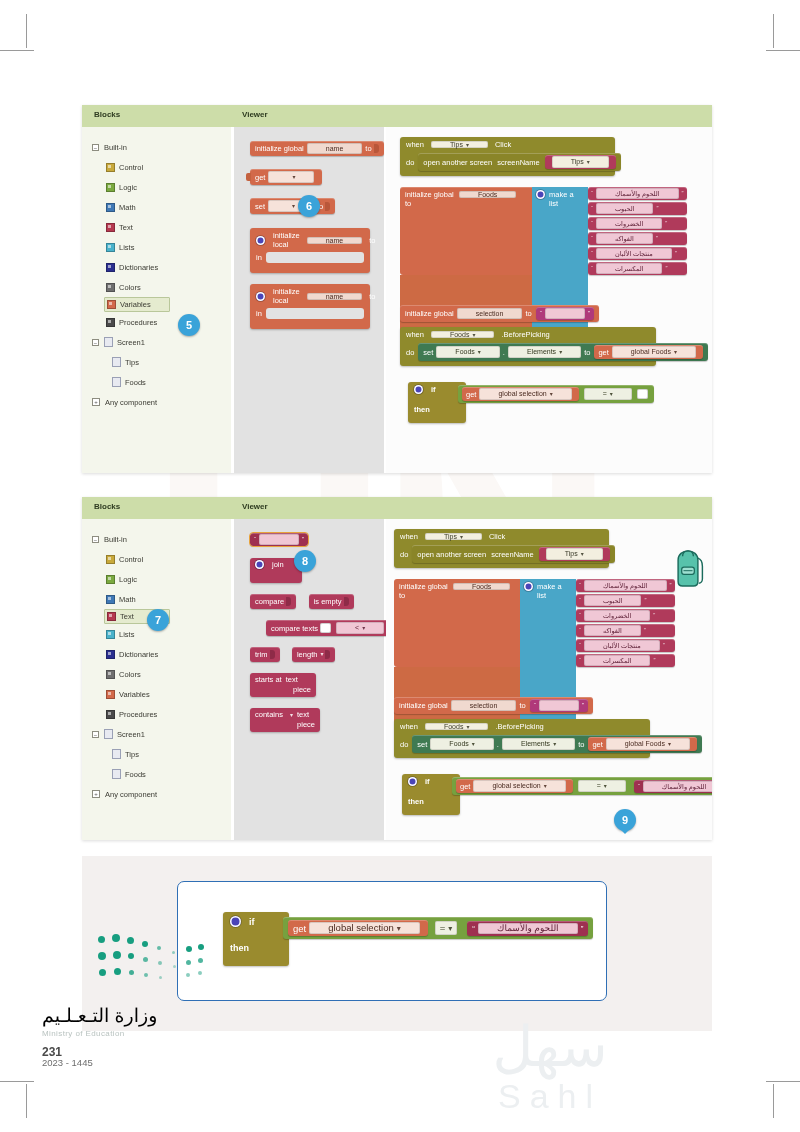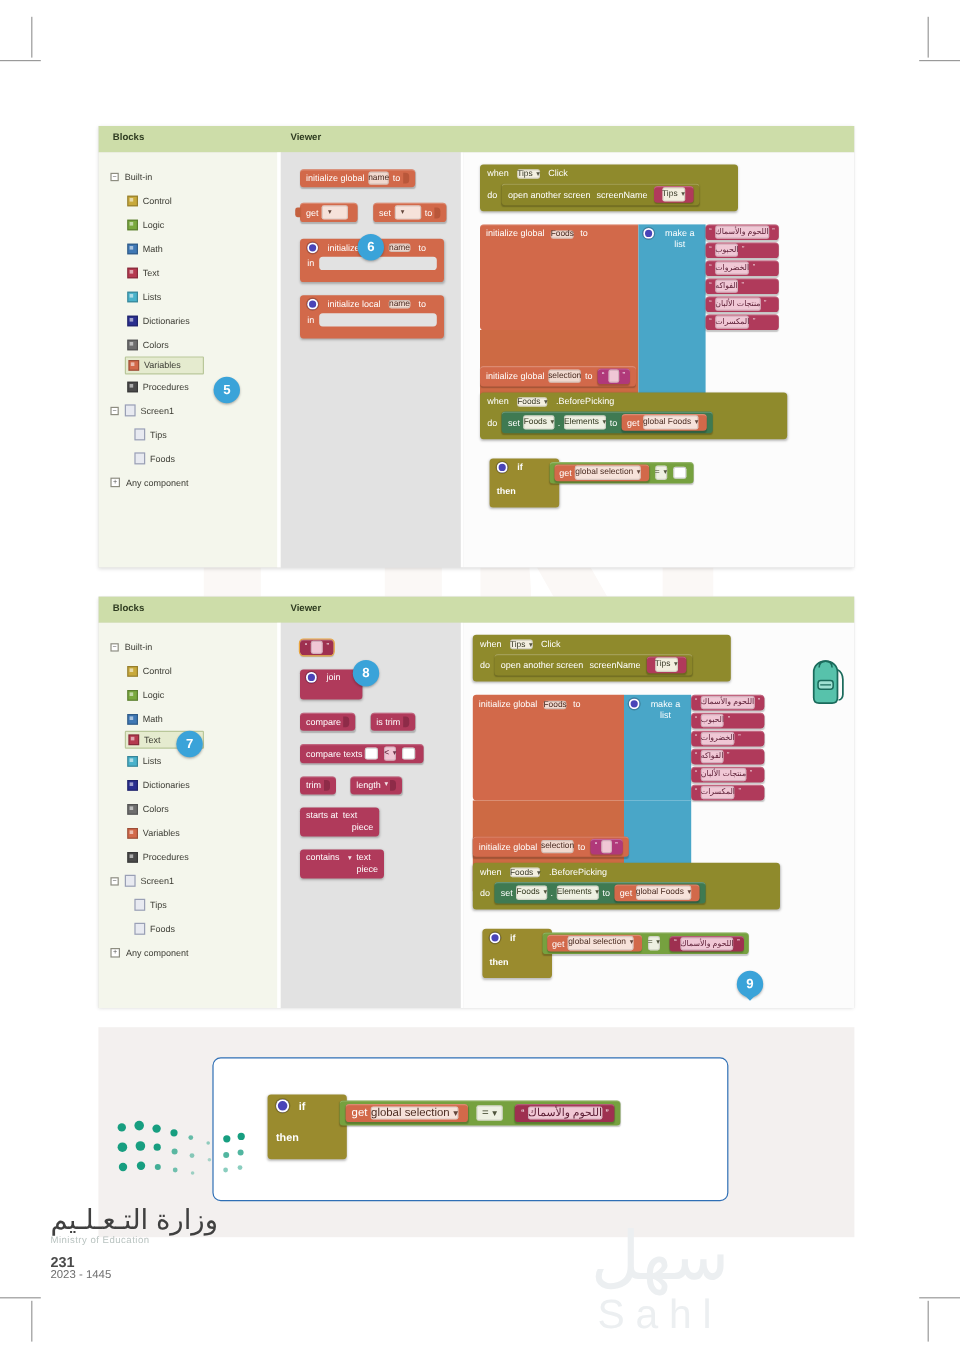--- a/index.html
+++ b/index.html
@@ -32,21 +32,21 @@
   }
   .wm-big {
     position: absolute; left: 150px; top: 330px;
     font-size: 330px; color: #fbf8f6; font-weight: bold;
     letter-spacing: -10px; pointer-events: none; user-select: none;
   }
 
   
   .ide {
     position: absolute;
-    background: #e5e5e5;
+    background: #b91c1c;
     box-shadow: 0 1px 3px rgba(0,0,0,.14);
     overflow: hidden;
     display: flex; flex-direction: column;
   }
   .ide-head {
     height: 22px; background: #cddda9;
     display: flex; flex-shrink: 0;
   }
   .ide-head .h-blocks {
     width: 152px; padding: 5px 0 0 12px;
@@ -122,28 +122,28 @@
     border-radius: 3px; color: #fff; font-size: 7.5px;
     padding: 2px 5px; line-height: 11px; white-space: nowrap;
     box-shadow: inset 0 1px 0 rgba(255,255,255,.22),
                 0 1px 1px rgba(0,0,0,.22);
   }
   .c-var   { background: #d2694a; }
   .c-text  { background: #b03a5b; }
   .c-text-d{ background: #9e3050; }
   .c-ctrl  { background: #9a8b2e; font-weight: bold; }
   .c-logic { background: #76a13f; }
-  .c-list  { background: #49a6c8; text-align: center; }
+  .c-list  { background: #49a6c8; }
   .c-evt   { background: #8f8a2c; }
   .c-green { background: #3f7a52; }
   .c-mag   { background: #b0397a; }
 
   .field {
     background: #f0d9cf; color: #4a2b21; border-radius: 2px;
-    padding: 0 0; margin: 0 3px; font-size: 7px;
+    padding: 0 19px; margin: 0 3px; font-size: 7px;
     box-shadow: inset 0 0 0 1px rgba(0,0,0,.12);
   }
   .field.pale { background: #f6e2da; }
   .field.lite { background: #eef0e2; color: #33381f; }
   .field.ghost{ background: #f3efe0; color:#3a3a28; }
   .field.pink { background: #f0c7d5; color:#5a1c33; }
   .dd { font-size: 6px; opacity: .85; margin-left: 3px; }
 
   .gear {
     width: 9px; height: 9px; border-radius: 50%;
@@ -207,21 +207,21 @@
     position: absolute; border-radius: 50%; background: #179e80;
     display: block;
   }
 
   
   .backpack { position: absolute; right: 6px; top: 28px; width: 36px; height: 42px; }
 
   
   .moe { position: absolute; left: 42px; top: 1004px; }
   .moe .ar {
-    font-size: 23px; color: #404040; direction: rtl;
+    font-size: 19px; color: #000000; direction: rtl;
     letter-spacing: 1px; line-height: 24px;
   }
   .moe .en {
     font-size: 8px; color: #b9c3c0; letter-spacing: .4px;
     margin-top: 1px;
   }
   .pageno {
     position: absolute; left: 42px; top: 1045px;
     font-size: 12px; font-weight: bold; color: #4a4a4a;
   }
@@ -577,25 +577,25 @@
           </div>
           <div style="height:12px;"></div>
         </div>
 
         <div class="blk c-text" style="margin:11px 0 0 8px;">
           <span>compare</span>
           <span class="plug" style="background:#8e2b48"></span>
         </div>
 
         <div class="blk c-text" style="margin:11px 0 0 8px;">
-          <span>is trim</span>
+          <span>is empty</span>
           <span class="plug" style="background:#8e2b48"></span>
         </div>
 
-        <div class="blk c-text" style="margin:11px 0 0 8px;">
+        <div class="blk c-text" style="margin:11px 0 0 24px;">
           <span>compare texts</span>
           <span class="slot-empty"></span>
           <span class="field pink">&lt;<span class="dd">▾</span></span>
           <span class="slot-empty"></span>
         </div>
 
         <div class="blk c-text" style="margin:11px 0 0 8px;">
           <span>trim</span>
           <span class="plug" style="background:#8e2b48"></span>
         </div>

